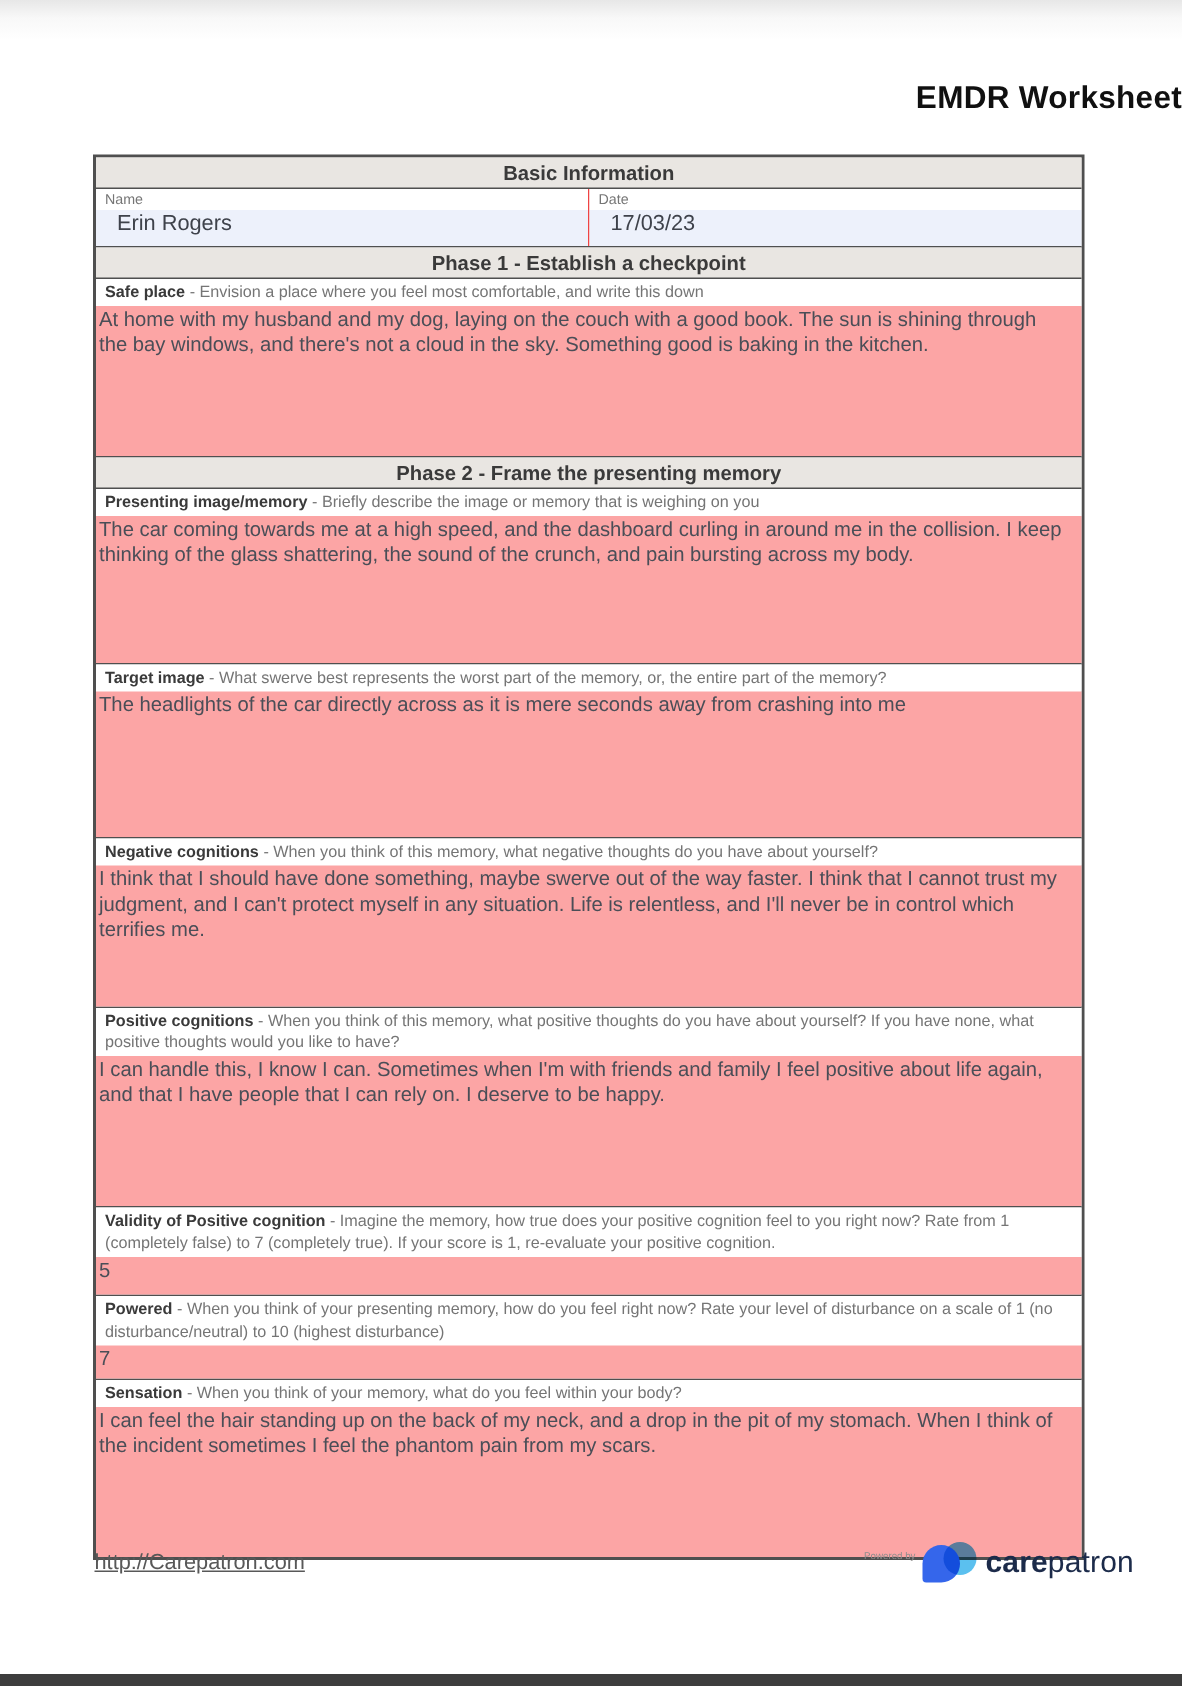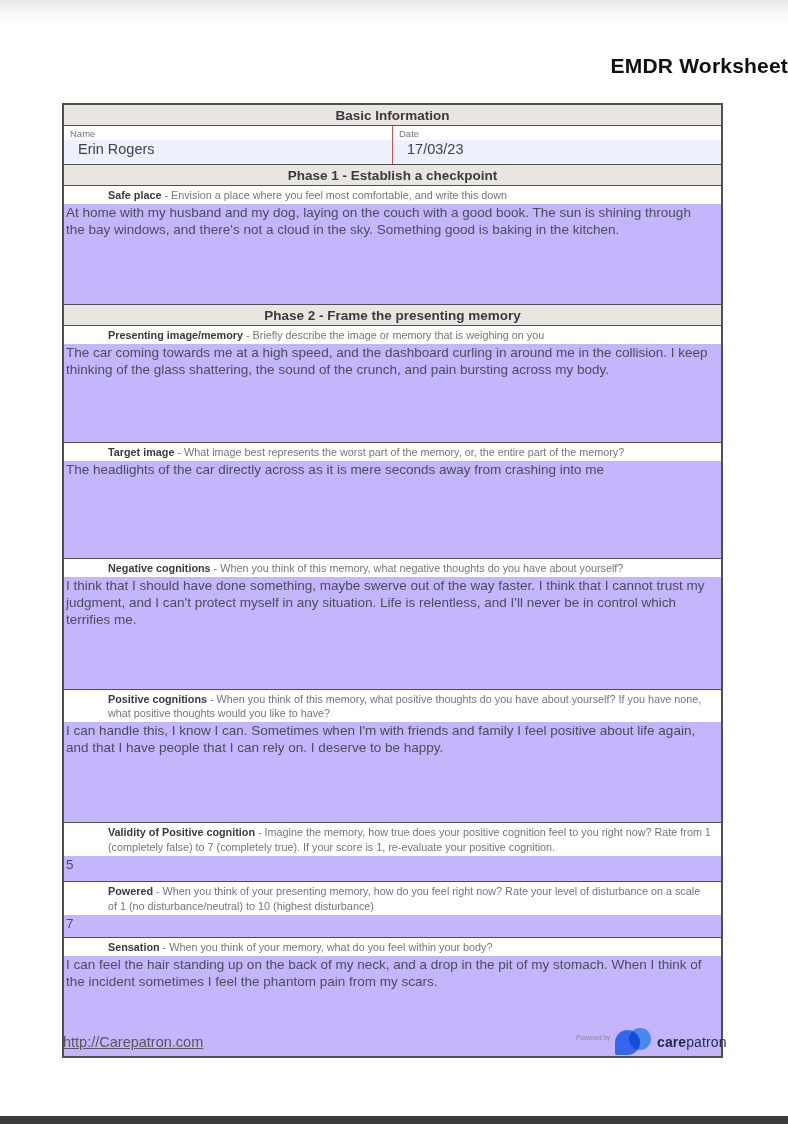--- a/index.html
+++ b/index.html
@@ -47,35 +47,34 @@
     padding: 1px 0 4px 14px;
     min-height: 19px;
   }
   .qsec { border-bottom: 1px solid #4f4f4f; }
   .qsec.last { border-bottom: none; }
   .qhead {
     background: #ffffff;
     font-size: 10.8px; color: #757575;
     padding: 2px 10px 1px 6px;
     line-height: 1.38;
-    margin-left: 38px;
   }
   .qhead b { color: #3a3a3a; }
   .answer {
-    background: #c4b5fd;
+    background: #fca5a5;
     font-size: 13.5px; color: #4a4e57;
     line-height: 1.27;
     padding: 0 8px 0 2px;
     box-sizing: border-box;
     overflow: hidden;
   }
   .a-tall   { height: 100px; }
   .a-t98    { height: 98px; }
   .a-t97    { height: 97px; }
-  .a-t94    { height: 112px; }
+  .a-t94    { height: 94px; }
   .a-short  { height: 25px; }
   .a-s22    { height: 22px; }
   .footer-link {
     position: absolute; left: 63px; top: 1034px;
     font-size: 14.5px; color: #585858;
     text-decoration: underline;
     cursor: pointer;
   }
   .powered-by {
     position: absolute; left: 576px; top: 1034px;
@@ -92,21 +91,21 @@
     background: #3566eb;
     border-radius: 50% 50% 50% 10%;
   }
   .logo-shape2 {
     position: absolute; left: 14px; top: 0;
     width: 22px; height: 22px;
     background: #5bc0ef;
     border-radius: 50%;
     mix-blend-mode: multiply;
   }
-  .brand-text { font-size: 14px; color: #1c2b4a; margin-left: 2px; letter-spacing: 0.1px; }
+  .brand-text { font-size: 20px; color: #1c2b4a; margin-left: 2px; letter-spacing: 0.1px; }
   .brand-text b { font-weight: bold; }
   .bottom-bar {
     position: absolute; left: 0; bottom: 0;
     width: 788px; height: 8px;
     background: #3d3d3d;
   }
 </style>
 </head>
 <body>
 
@@ -145,21 +144,21 @@
     <div class="qhead">
       <b>Presenting image/memory</b>
       <span>- Briefly describe the image or memory that is weighing on you</span>
     </div>
     <div class="answer a-t98">The car coming towards me at a high speed, and the dashboard curling in around me in the collision. I keep thinking of the glass shattering, the sound of the crunch, and pain bursting across my body.</div>
   </div>
 
   <div class="qsec">
     <div class="qhead">
       <b>Target image</b>
-      <span>- What image best represents the worst part of the memory, or, the entire part of the memory?</span>
+      <span>- What swerve best represents the worst part of the memory, or, the entire part of the memory?</span>
     </div>
     <div class="answer a-t97">The headlights of the car directly across as it is mere seconds away from crashing into me</div>
   </div>
 
   <div class="qsec">
     <div class="qhead">
       <b>Negative cognitions</b>
       <span>- When you think of this memory, what negative thoughts do you have about yourself?</span>
     </div>
     <div class="answer a-t94">I think that I should have done something, maybe swerve out of the way faster. I think that I cannot trust my judgment, and I can't protect myself in any situation. Life is relentless, and I'll never be in control which terrifies me.</div>

